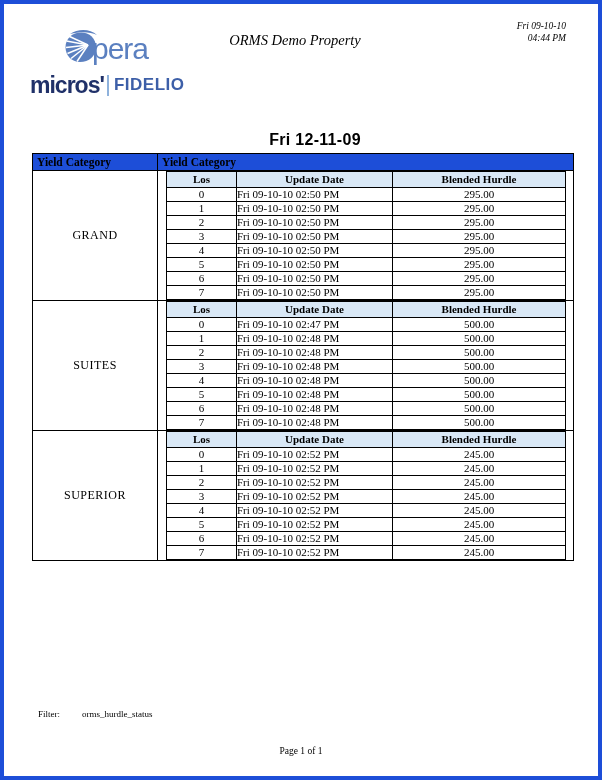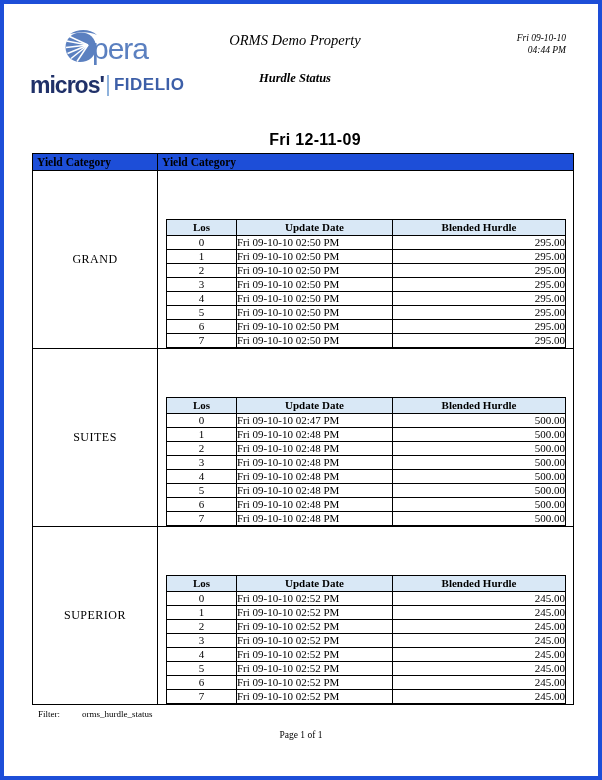--- a/index.html
+++ b/index.html
@@ -25,59 +25,59 @@
   }
   .logo-divider { width:2px; height:21px; background:#8fb2dc; margin:0 5px 0 3px; }
   .fidelio-text {
     font-family:"Liberation Sans", sans-serif; font-weight:bold;
     font-size:17px; color:#3d5fa8; letter-spacing:0.5px;
   }
   .title-block { position:absolute; left:0; right:12px; top:28px; text-align:center; }
   .property-title { font-style:italic; font-size:14.5px; }
   .report-title { font-style:italic; font-weight:bold; font-size:12.5px; margin-top:22px; }
   .timestamp {
-    position:absolute; right:32px; top:28px; text-align:right;
+    position:absolute; right:32px; top:16px; text-align:right;
     font-style:italic; font-size:9.5px; line-height:12px;
   }
 
   
   .date-heading {
     font-family:"Liberation Sans", sans-serif; font-weight:bold;
     font-size:16px; margin:0 0 4px 28px; letter-spacing:0.3px;text-align:center;
   }
 
   
   .outer-table { border-collapse:collapse; margin-left:28px; width:542px; }
   .outer-table > tbody > tr > td { border:1px solid #000; }
   .yc-head {
     background:#1d4ed8; font-weight:bold; font-size:11.5px;
     padding:1px 4px; height:17px;
   }
   .yc-head-left { width:125px; }
   .cat-cell { width:125px; text-align:center; font-size:12px; letter-spacing:0.5px; vertical-align:middle; }
   .content-cell { padding:0 7px 0 8px; vertical-align:top; }
-  .inner { border-collapse:collapse; width:100%; font-size:11px;margin-top:48px; }
+  .inner { border-collapse:collapse; width:100%; font-size:11px; }
   .inner td { border:1px solid #000; padding:0; height:13px; line-height:13px; }
   .inner .inner-head {
     background:#d9e8f6; font-weight:bold; text-align:center;
     height:15px; line-height:15px; font-size:11px;
   }
   .col-los { width:70px; }
   .col-date { width:156px; }
   .los-cell { text-align:center; }
   .date-cell { text-align:left; padding-left:5px; }
-  .hurdle-cell { text-align:right; padding-right:4px; }
+  .hurdle-cell { text-align:center; padding-right:4px; }
 
   
   .page-footer { position:absolute; left:0; right:0; top:705px; font-size:9px; }
   .filter-row { display:flex; padding:0 34px; align-items:flex-start; }
   .filter-label { width:44px; flex:none; }
   .filter-value { flex:1; }
   .report-id { flex:none; }
-  .page-info { text-align:center; margin-top:11px; font-size:9.5px; }
+  .page-info { text-align:center; margin-top:27px; font-size:9.5px; }
 </style>
 </head>
 <body>
 
 <div class="page">
 
   <div class="report-header">
     <div class="logo-block">
       <div class="opera-row">
         <span>
@@ -98,21 +98,20 @@
       </div>
       <div class="micros-row">
         <span class="micros-text">micros'</span>
         <span class="logo-divider"></span>
         <span class="fidelio-text">FIDELIO</span>
       </div>
     </div>
 
     <div class="title-block">
       <div class="property-title">ORMS Demo Property</div>
-      <div class="report-title">Hurdle Status</div>
     </div>
 
     <div class="timestamp">
       <div>Fri 09-10-10</div>
       <div>04:44 PM</div>
     </div>
   </div>
 
   <div class="date-heading">Fri 12-11-09</div>
 

